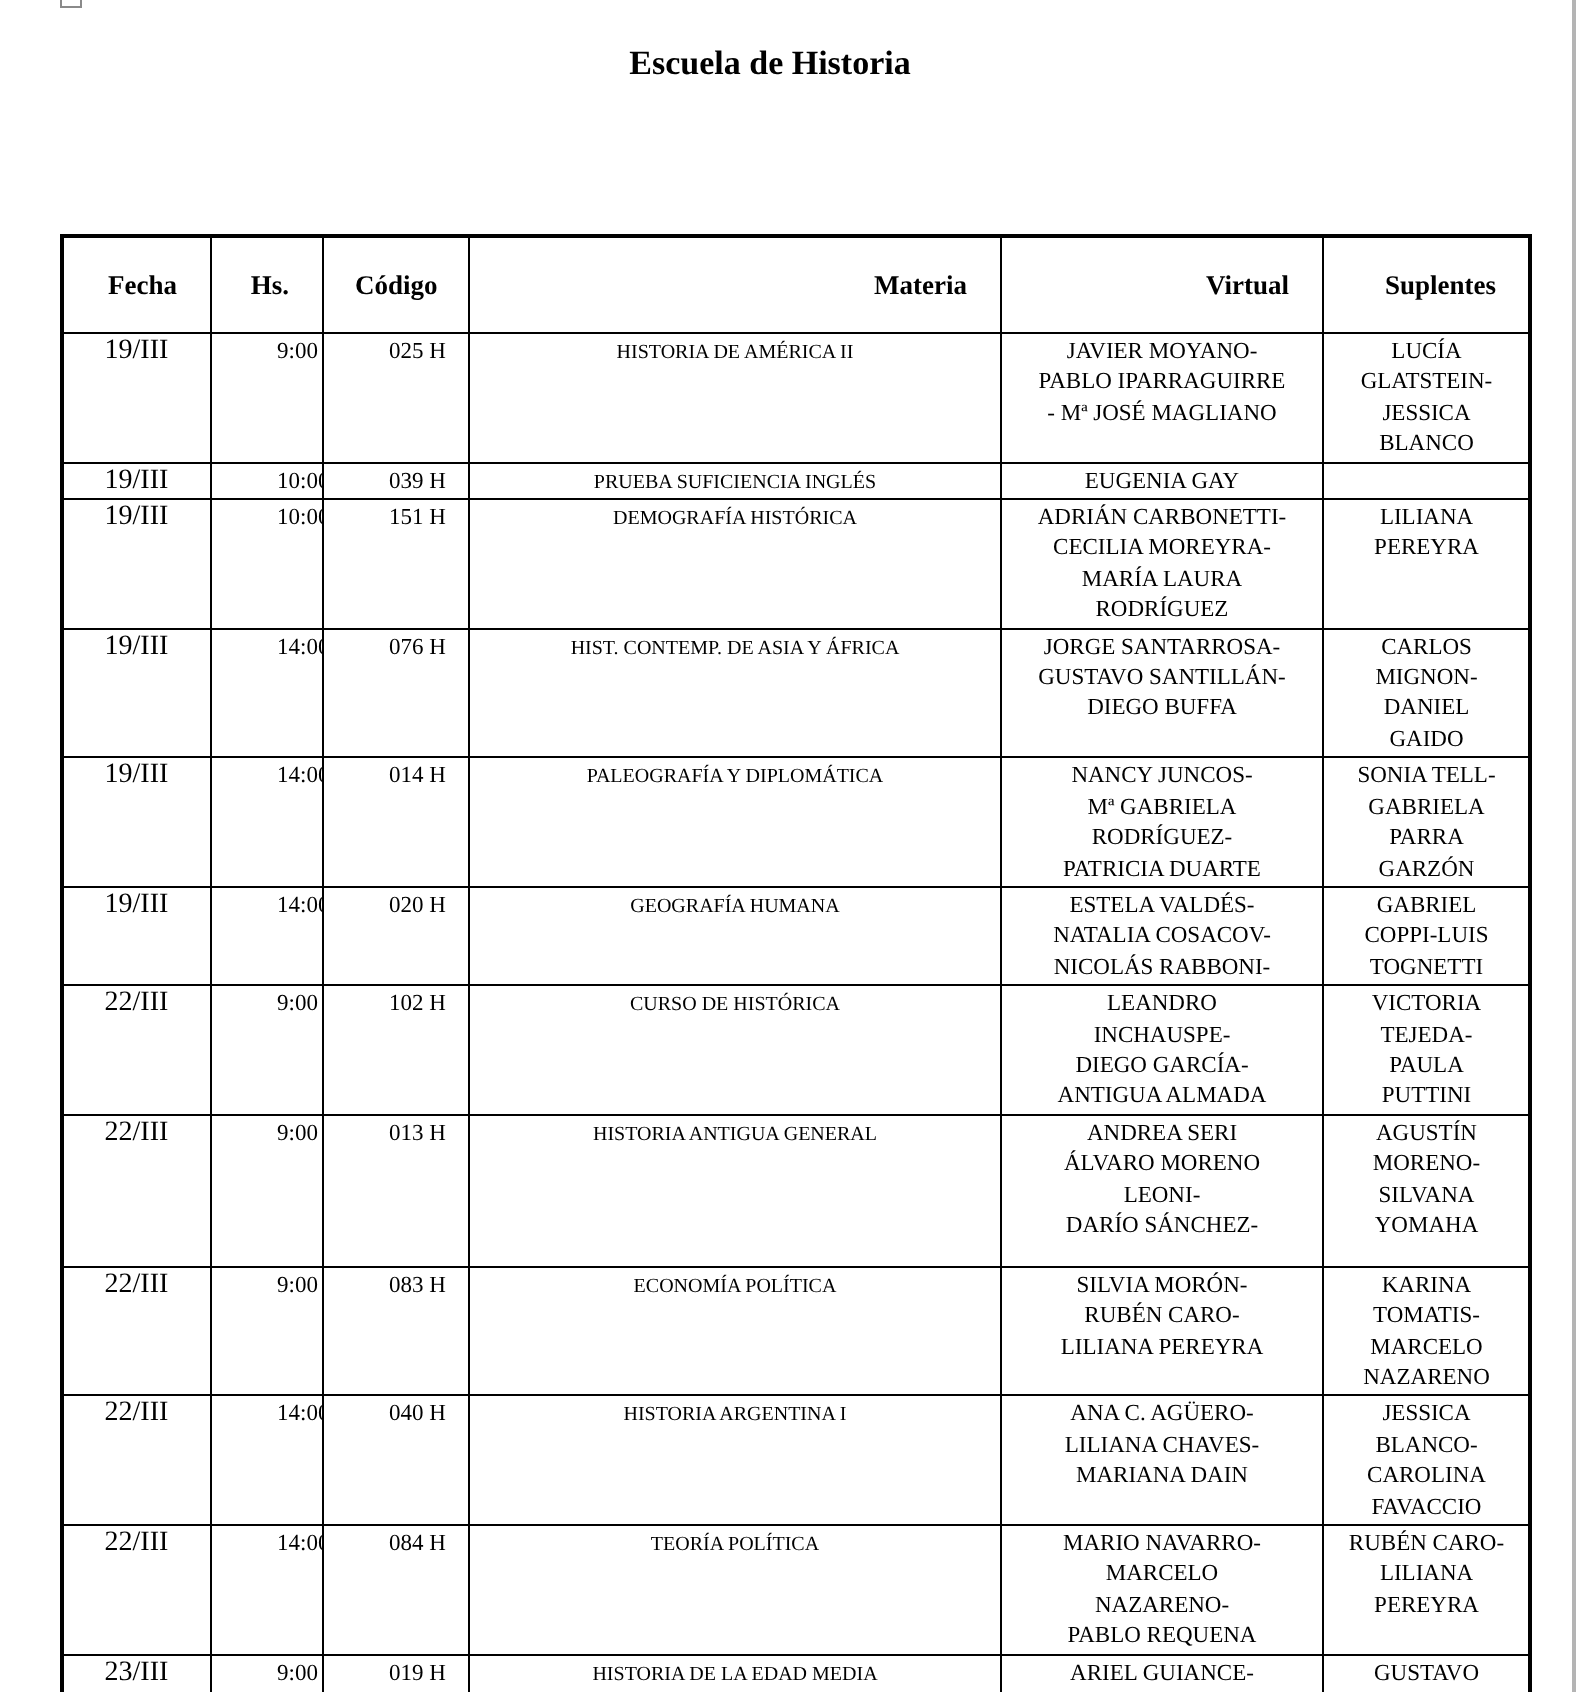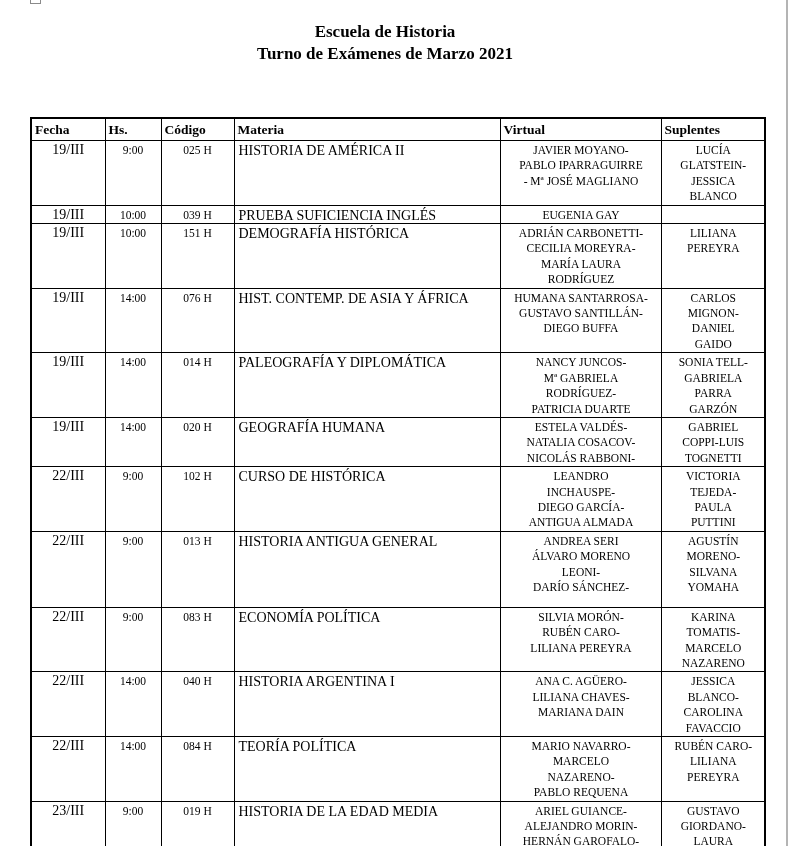--- a/index.html
+++ b/index.html
@@ -51,58 +51,58 @@
     border: 1px solid #000;
     vertical-align: top;
     font-weight: normal;
     overflow: hidden;
   }
   .exam-table thead th {
     font-weight: bold;
     font-size: 13.5px;
     height: 16px;
     line-height: 15px;
-    text-align: left;
-    padding: 3px;
+    text-align: right;
+    padding: 16px;
   }
   td.cell-fecha {
     font-size: 14px;
     text-align: center;
     padding-top: 1px;
     line-height: 16px;
   }
   td.cell-hs, td.cell-codigo {
     font-size: 11.5px;
-    text-align: center;
+    text-align: left;
     padding-top: 2px;
     line-height: 15px;
+    padding-left: 33px;
   }
   td.cell-materia {
-    font-size: 14px;
-    text-align: left;
+    font-size: 10px;
+    text-align: center;
     padding: 2px 3px 0 4px;
     line-height: 15px;
   }
   td.cell-tribunal, td.cell-suplentes {
     font-size: 11.5px;
     text-align: center;
     padding: 2px 3px 0 4px;
     line-height: 15.4px;
     white-space: pre-line;
   }
 </style>
 </head>
 <body>
 
 <div class="anchor-mark"></div>
 <div class="page-edge"></div>
 
 <div class="title-block">
   <div>Escuela de Historia</div>
-  <div>Turno de Exámenes de Marzo 2021</div>
 </div>
 
 <table class="exam-table">
   <colgroup>
     <col class="c-fecha">
       <col class="c-hs">
       <col class="c-codigo">
     <col class="c-materia">
       <col class="c-tribunal">
       <col class="c-supl">
@@ -149,21 +149,21 @@
 MARÍA LAURA
 RODRÍGUEZ</td>
       <td class="cell-suplentes">LILIANA
 PEREYRA</td>
     </tr>
     <tr style="height:63px">
       <td class="cell-fecha">19/III</td>
       <td class="cell-hs">14:00</td>
       <td class="cell-codigo">076 H</td>
       <td class="cell-materia">HIST. CONTEMP. DE ASIA Y ÁFRICA</td>
-      <td class="cell-tribunal">HUMANA SANTARROSA-
+      <td class="cell-tribunal">JORGE SANTARROSA-
 GUSTAVO SANTILLÁN-
 DIEGO BUFFA</td>
       <td class="cell-suplentes">CARLOS
 MIGNON-
 DANIEL
 GAIDO</td>
     </tr>
     <tr style="height:62px">
       <td class="cell-fecha">19/III</td>
       <td class="cell-hs">14:00</td>

